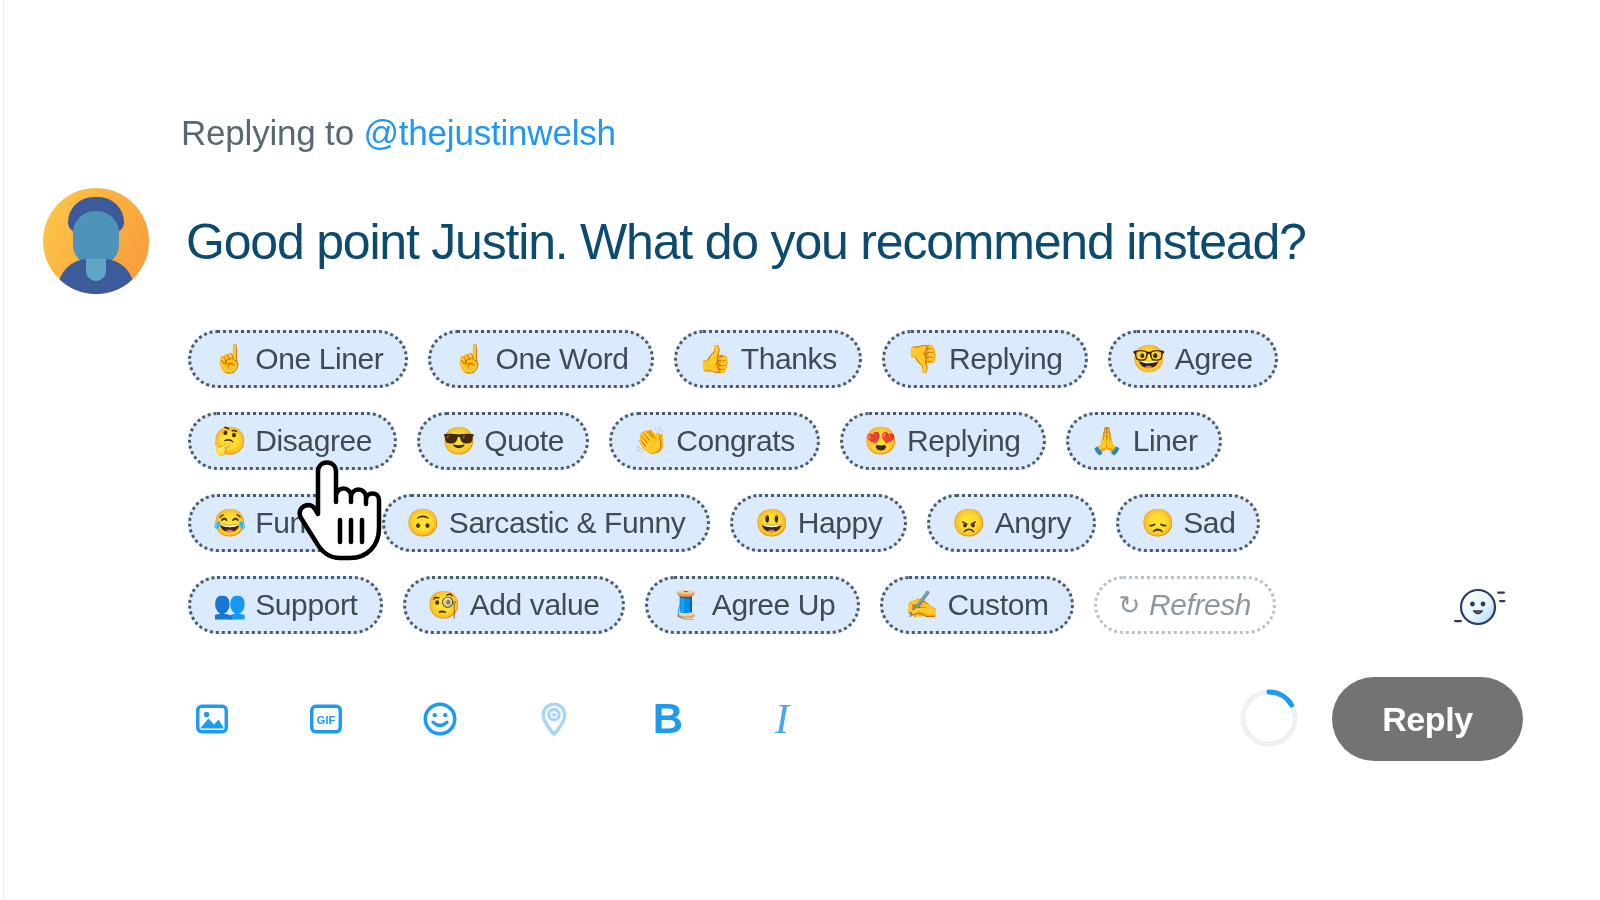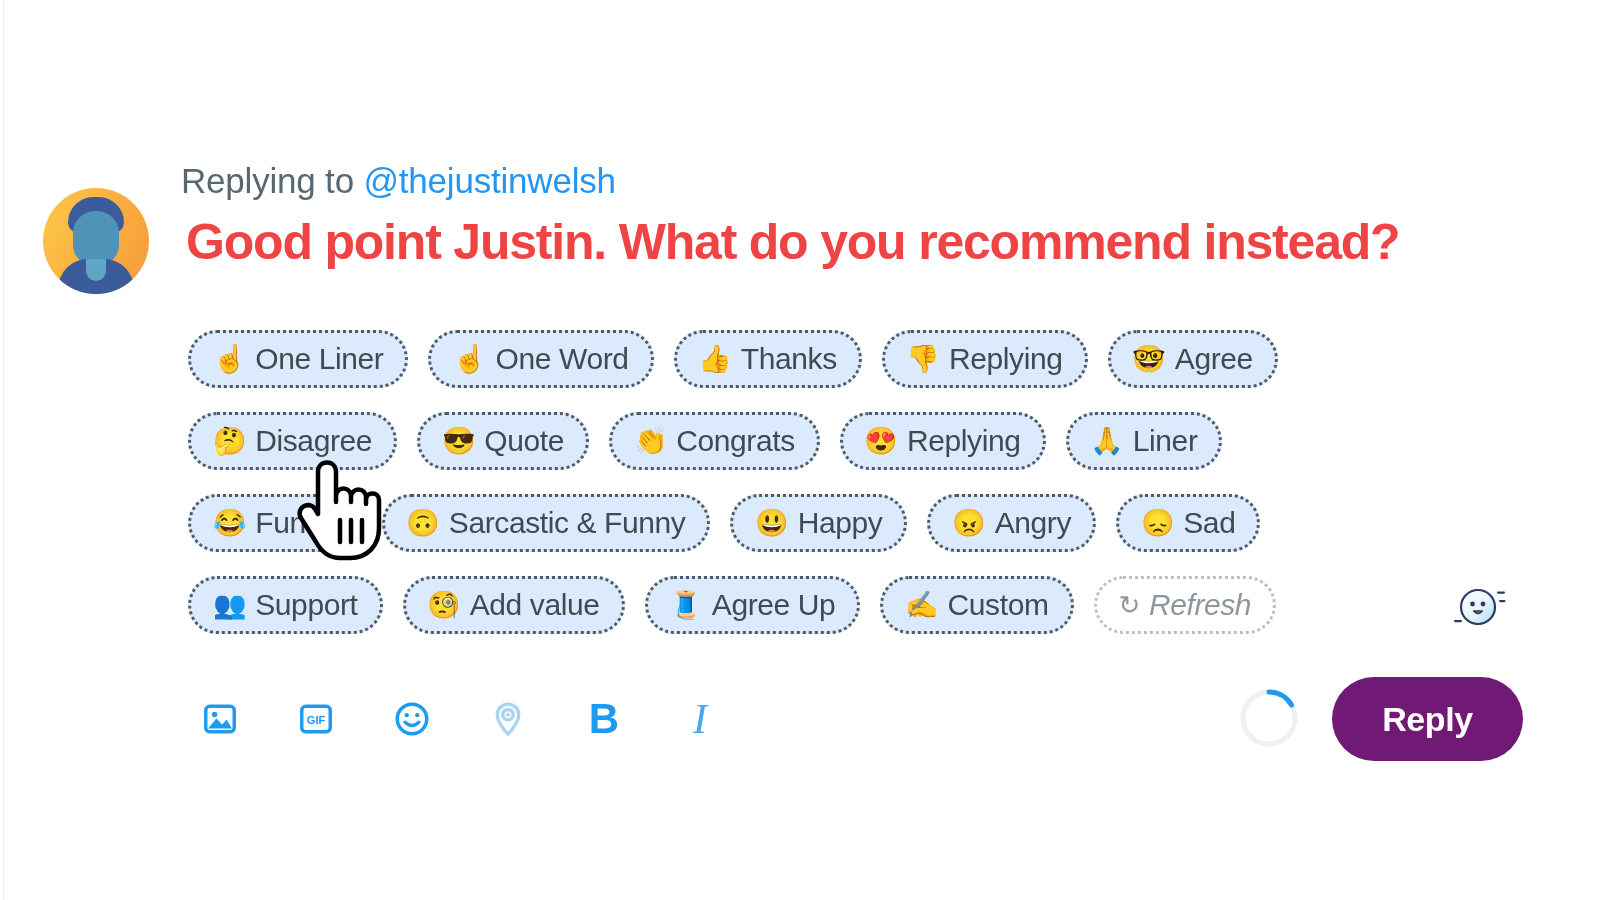--- a/index.html
+++ b/index.html
@@ -34,21 +34,20 @@
   
   .replying-line {
     position: absolute;
     left: 181px;
     top: 110px;
     font-size: 35px;
     line-height: 46px;
     letter-spacing: -0.2px;
     color: #586872;
     white-space: nowrap;
-    margin-top: 48px;
   }
   .replying-line .handle {
     color: #2196f3;
   }
 
   
   .avatar {
     position: absolute;
     left: 43px;
     top: 188px;
@@ -103,23 +102,23 @@
   }
 
   
   .reply-text {
     position: absolute;
     left: 186px;
     top: 210px;
     font-size: 50px;
     line-height: 64px;
     letter-spacing: -1.2px;
-    color: #ef4444;
+    color: #0c4a6e;
     white-space: nowrap;
-    font-weight: 700;
+    font-weight: 400;
   }
 
   
   .chips {
     position: absolute;
     left: 188px;
     top: 328px;
     width: 1230px;
   }
   .chip-row {
@@ -168,25 +167,25 @@
     left: 1452px;
     top: 578px;
     width: 56px;
     height: 56px;
     cursor: pointer;
   }
 
   
   .toolbar {
     position: absolute;
-    left: 200px;
+    left: 192px;
     top: 686px;
     display: flex;
     align-items: center;
-    gap: 56px;
+    gap: 74px;
     height: 66px;
   }
   .tool {
     width: 40px;
     height: 40px;
     display: flex;
     align-items: center;
     justify-content: center;
     cursor: pointer;
     color: #2196f3;
@@ -217,21 +216,21 @@
   }
 
   
   .reply-button {
     position: absolute;
     left: 1332px;
     top: 677px;
     width: 191px;
     height: 84px;
     border-radius: 42px;
-    background: #701a75;
+    background: #737373;
     color: #ffffff;
     border: none;
     font-size: 34px;
     font-weight: 700;
     letter-spacing: -0.4px;
     cursor: pointer;
     font-family: "Liberation Sans", sans-serif;
   }
 
   

